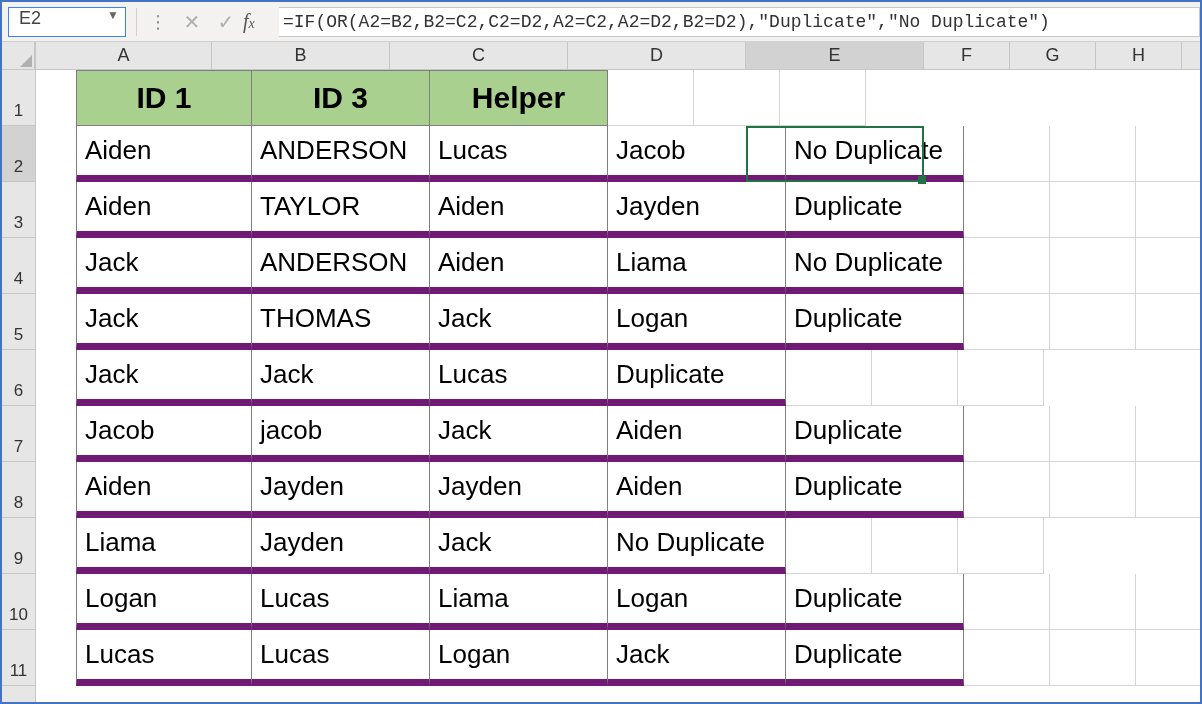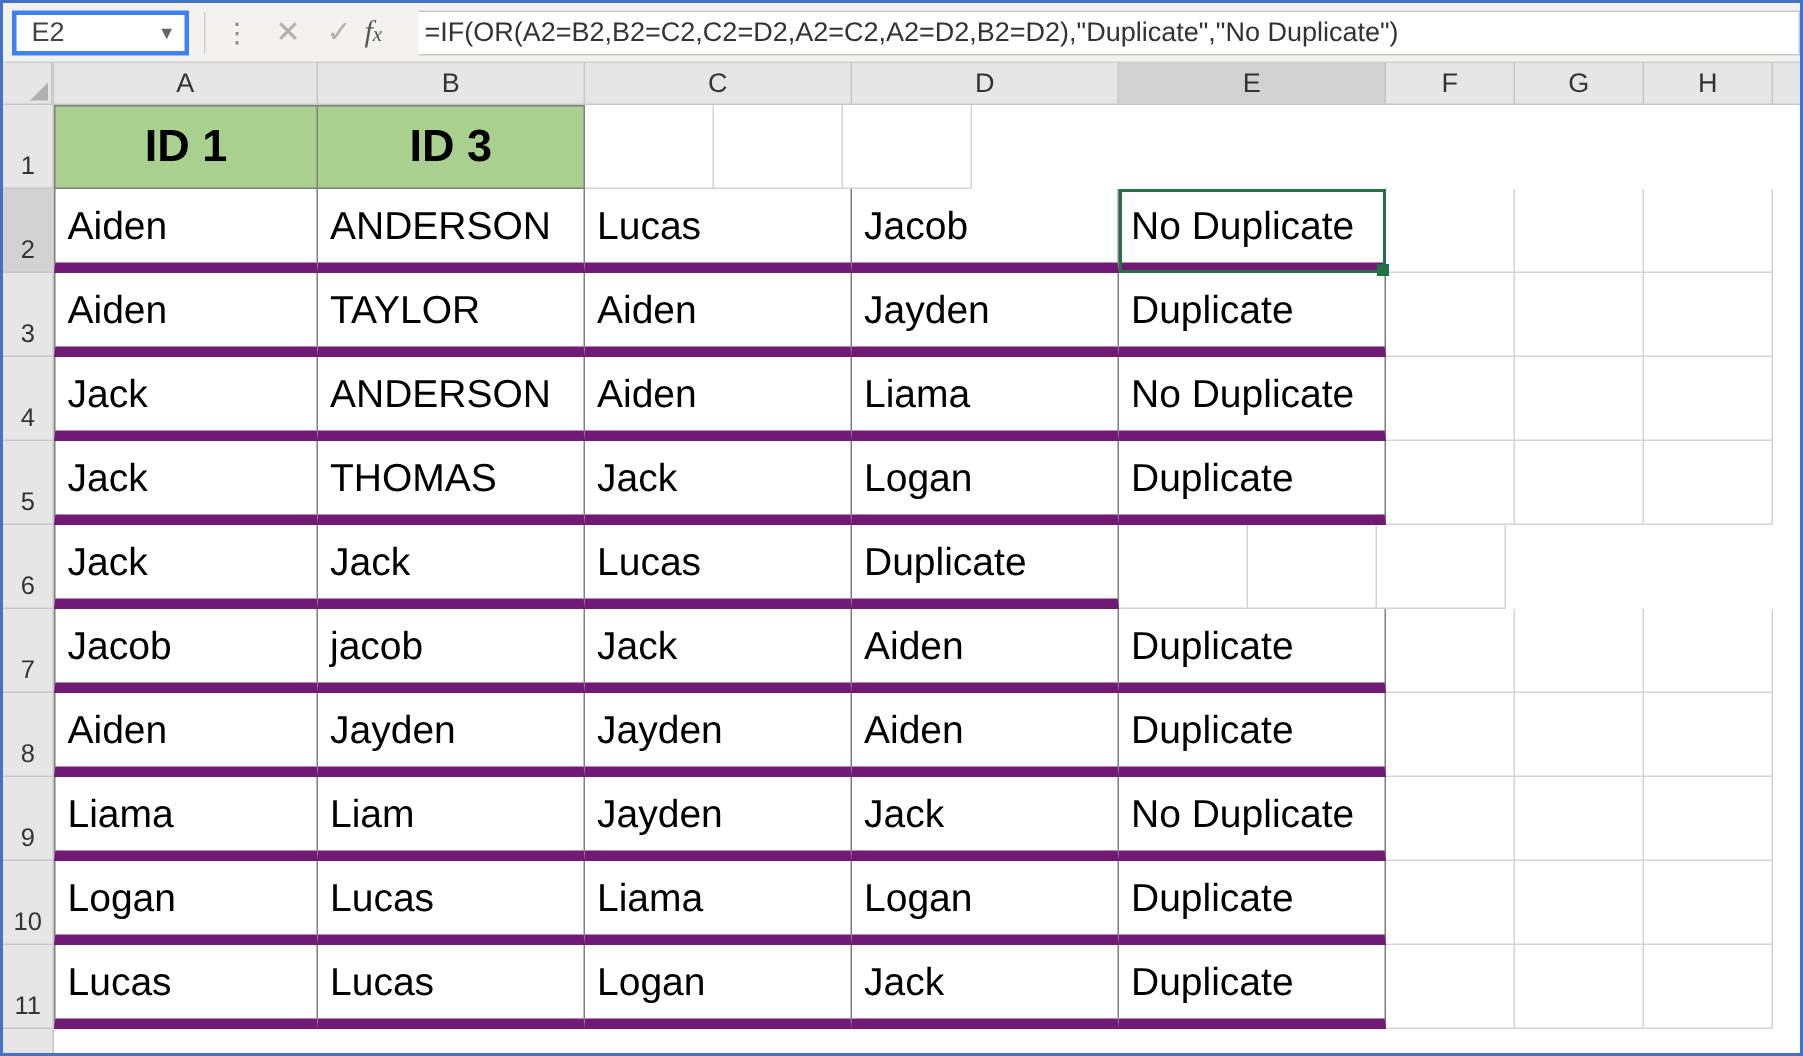--- a/index.html
+++ b/index.html
@@ -19,23 +19,23 @@
     background: #f3f2f1;
     border-bottom: 1px solid #d0d0d0;
     font-size: 18px;
     color: #444;
   }
   .name-box {
     width: 118px;
     height: 30px;
     margin: 0 6px;
     background: #fff;
-    border: 3px solid #3b82f6;
-    display: flex;
-    align-items: center;
+    border: 1px solid #3b82f6;
+    display: flex;
+    align-items: flex-start;
     padding: 0 10px;
     position: relative;
   }
   .name-box .dd {
     position: absolute;
     right: 6px;
     font-size: 12px;
     color: #666;
   }
   .fb-divider {
@@ -62,21 +62,21 @@
     flex: 1;
     height: 30px;
     background: #fff;
     border: 1px solid #c8c8c8;
     border-left: none;
     display: flex;
     align-items: center;
     padding: 0 4px;
     color: #333;
     font-size: 18px;
-    font-family: Liberation Sans, sans-serif;
+    font-family: Liberation Mono, monospace;
   }
   
   .grid-area {
     position: relative;
     display: flex;
     height: calc(100% - 40px);
   }
   .row-headers {
     width: 34px;
     background: #e6e6e6;
@@ -134,20 +134,21 @@
   }
   .col-head.sel {
     background: #d2d2d2;
   }
   .cells {
     position: relative;
   }
   .row {
     display: flex;
     height: 56px;
+    padding-left: 40px;
   }
   .cell {
     border-right: 1px solid #d4d4d4;
     border-bottom: 1px solid #d4d4d4;
     flex-shrink: 0;
     display: flex;
     align-items: center;
     padding: 0 8px;
     font-size: 26px;
     color: #000;
@@ -255,20 +256,21 @@
 
     <div class="cells">
 
       <div class="sel-cell" style="left:710px; top:56px; width:178px; height:56px;">
         <div class="sel-handle"></div>
       </div>
 
       <div class="row header">
         <div class="cell data cA">ID 1</div>
         <div class="cell data cB">ID 3</div>
+        <div class="cell data cE">Helper</div>
         <div class="cell empty cExtra"></div>
         <div class="cell empty cExtra"></div>
         <div class="cell empty cExtra"></div>
       </div>
 
       <div class="row body">
         <div class="cell data cA">Aiden</div>
         <div class="cell data cB">ANDERSON</div>
         <div class="cell data cC">Lucas</div>
         <div class="cell data cD">Jacob</div>
@@ -338,21 +340,20 @@
         <div class="cell data cC">Jayden</div>
         <div class="cell data cD">Aiden</div>
         <div class="cell data cE">Duplicate</div>
         <div class="cell empty cExtra"></div>
         <div class="cell empty cExtra"></div>
         <div class="cell empty cExtra"></div>
       </div>
 
       <div class="row body">
         <div class="cell data cA">Liama</div>
-        <div class="cell data cB">Liam</div>
         <div class="cell data cC">Jayden</div>
         <div class="cell data cD">Jack</div>
         <div class="cell data cE">No Duplicate</div>
         <div class="cell empty cExtra"></div>
         <div class="cell empty cExtra"></div>
         <div class="cell empty cExtra"></div>
       </div>
 
       <div class="row body">
         <div class="cell data cA">Logan</div>

